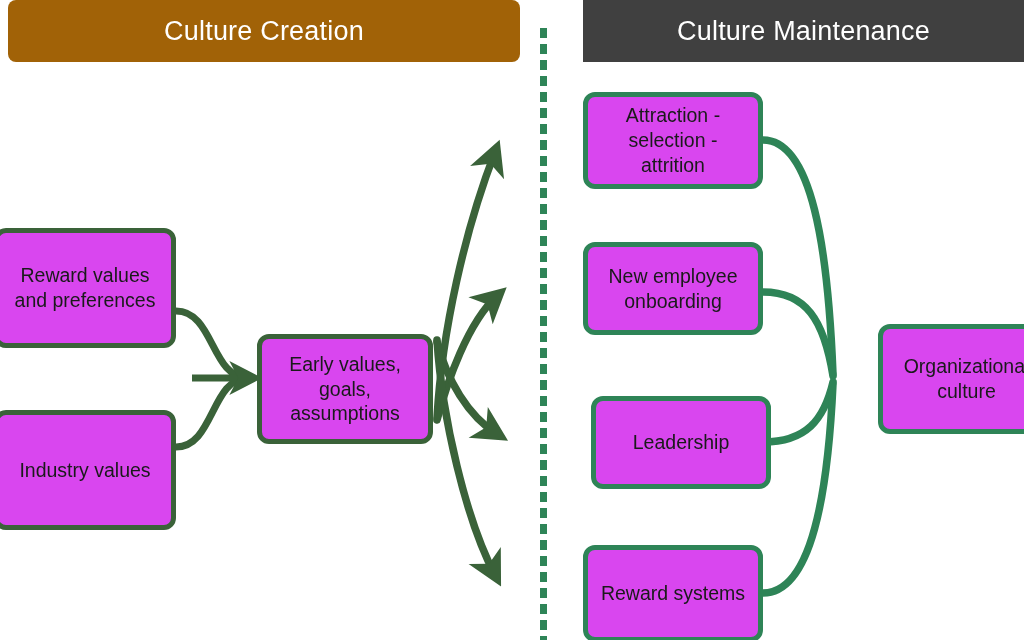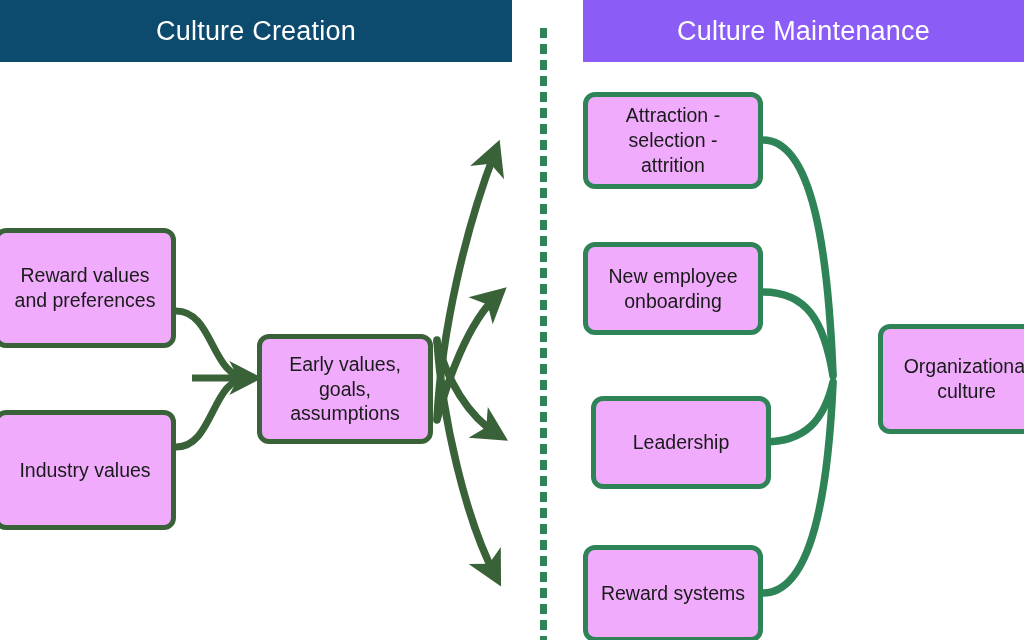--- a/index.html
+++ b/index.html
@@ -25,33 +25,34 @@
     display: flex;
     align-items: center;
     justify-content: center;
     color: #ffffff;
     font-size: 27px;
     font-weight: 400;
     letter-spacing: 0.2px;
     white-space: nowrap;
   }
   #header-left {
-    left: 0; top: 0;
+    left: 8px; top: 0;
     width: 512px; height: 62px;
-    background: #0c4a6e;
+    background: #a16207;
+    border-radius: 8px;
   }
   #header-right {
     left: 583px; top: 0;
     width: 441px; height: 62px;
-    background: #8b5cf6;
+    background: #404040;
   }
   .node {
     position: absolute;
     box-sizing: border-box;
-    background: #f0abfc;
+    background: #d946ef;
     border-radius: 12px;
     display: flex;
     align-items: center;
     justify-content: center;
     text-align: center;
     color: #1a1a1a;
     font-size: 19.5px;
     line-height: 1.28;
     padding: 4px 8px;
   }

